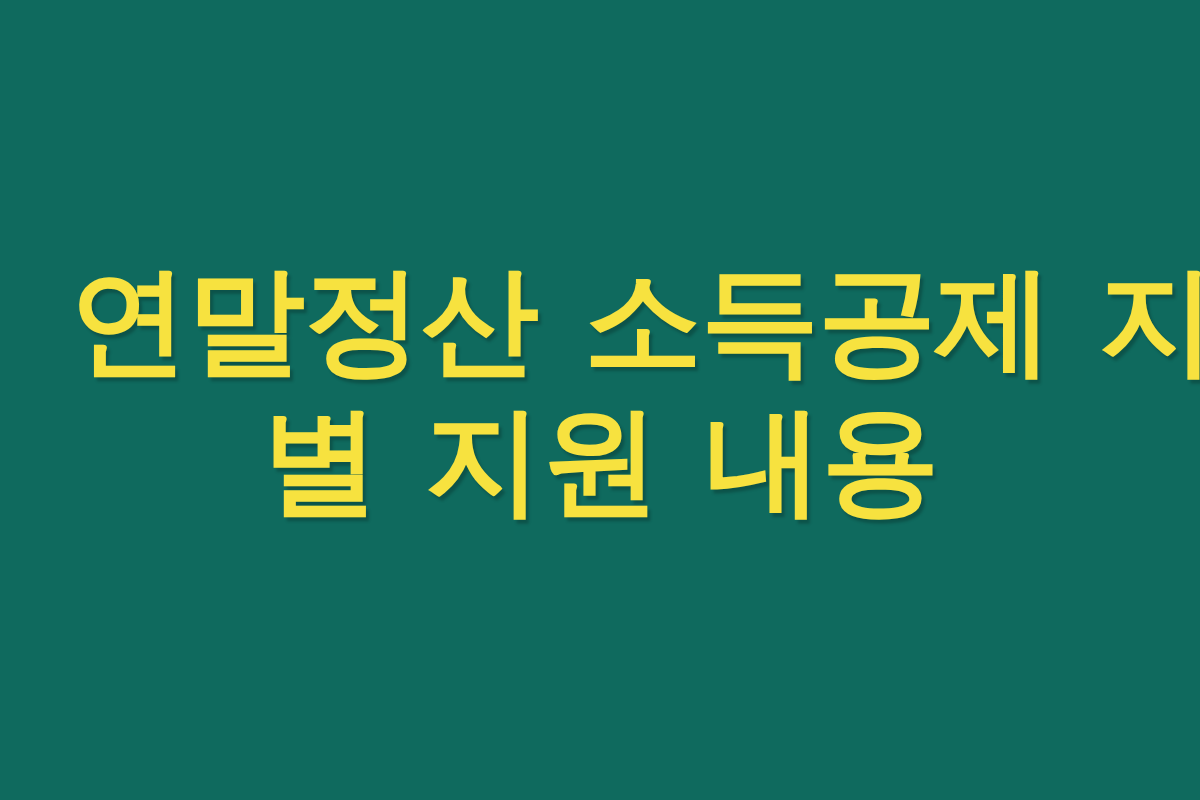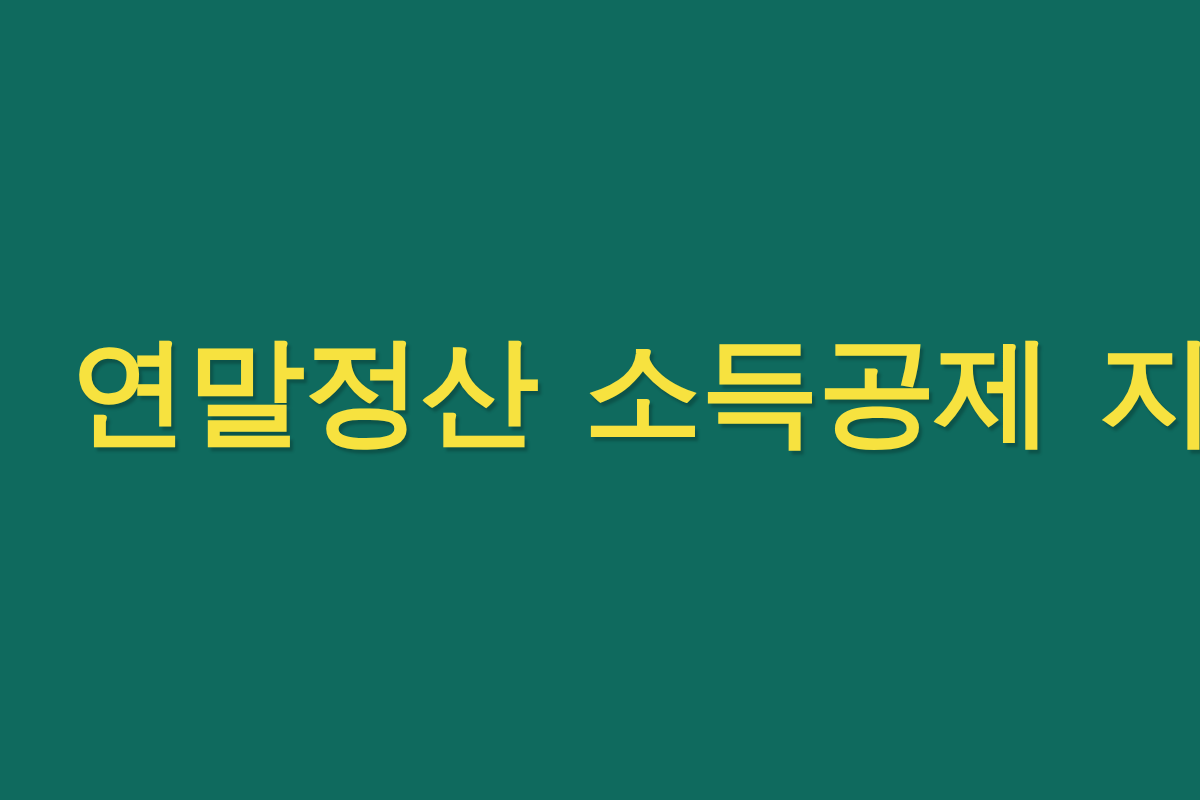--- a/index.html
+++ b/index.html
@@ -44,14 +44,15 @@
     display: block;
     white-space: nowrap;
   }
 </style>
 </head>
 <body>
 
 <div id="banner">
   <h1 id="headline">
     <span class="line">연말정산 소득공제 지역</span>
+    <span class="line">별 지원 내용</span>
   </h1>
 </div>
 
 </body></html>

